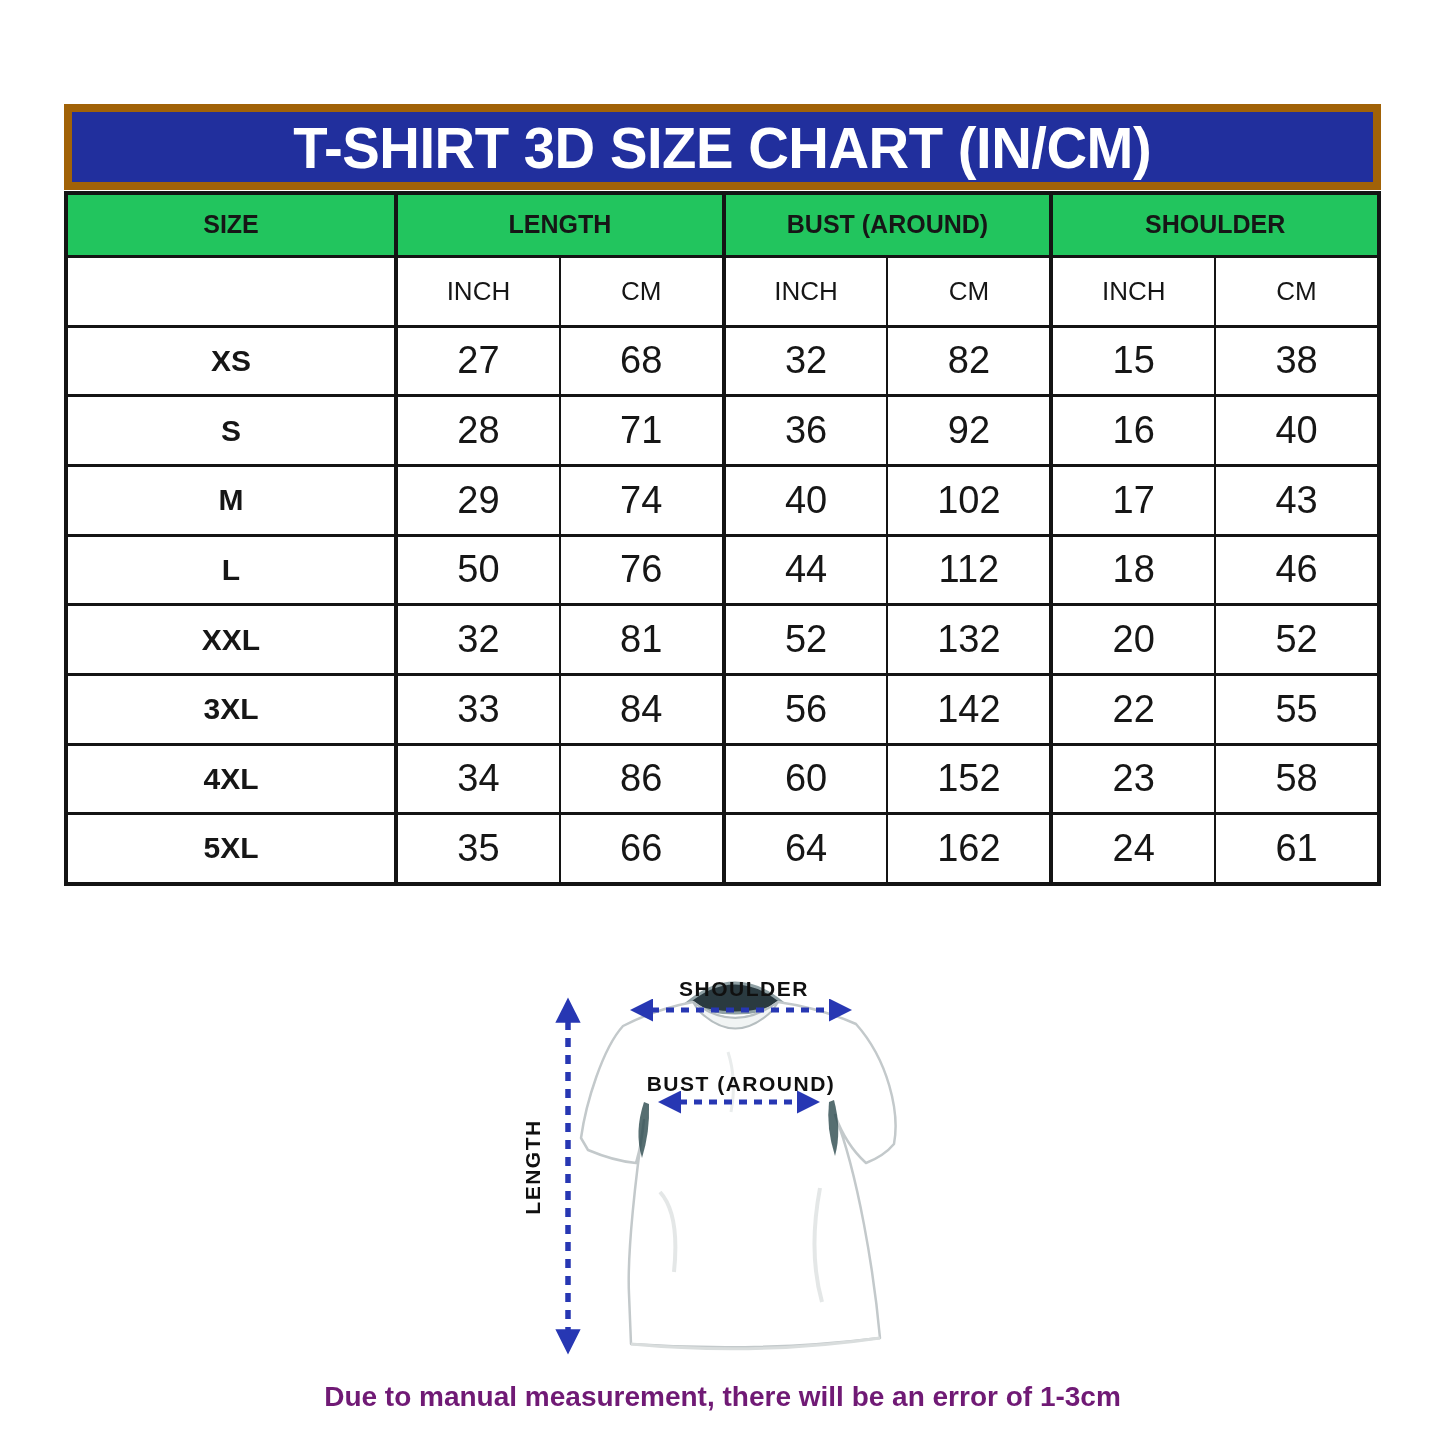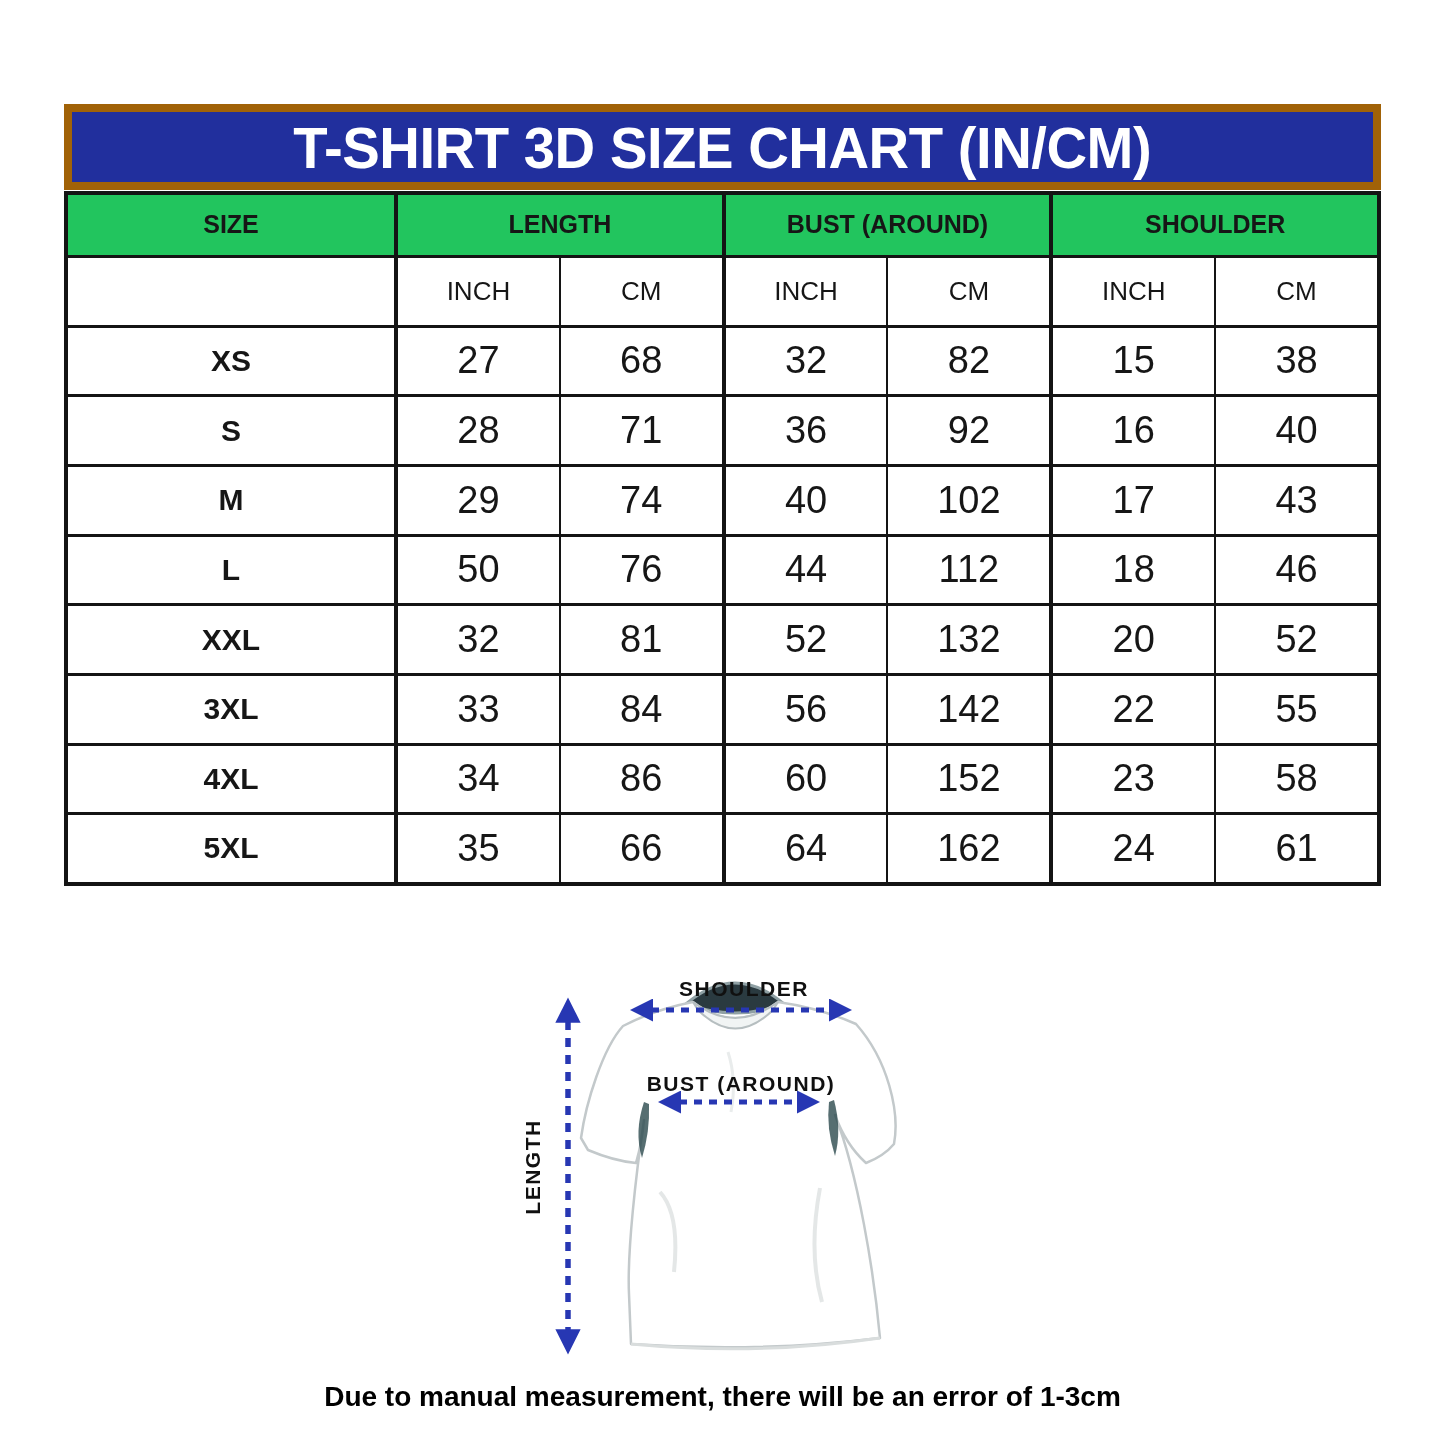--- a/index.html
+++ b/index.html
@@ -37,21 +37,21 @@
   .size-table tbody th{font-weight:bold;font-size:30px;background:#fff;}
   .size-table tbody td{font-weight:normal;font-size:38px;background:#fff;}
   
   .diagram{position:absolute;left:428px;top:952px;width:644px;height:430px;}
   .diagram svg{display:block;}
   .dim-label{font-family:"Liberation Sans","DejaVu Sans",sans-serif;font-size:21px;
     font-weight:bold;fill:#101010;letter-spacing:1.5px;}
   
   .footer-note{
     position:absolute;left:0;top:1381px;width:1445px;text-align:center;
-    color:#000000;font-size:28px;font-weight:bold;
+    color:#701a75;font-size:28px;font-weight:bold;
   }
 </style>
 </head>
 <body>
 
 <div class="page">
 
   <header class="banner">
     <span class="banner-text">T-SHIRT 3D SIZE CHART (IN/CM)</span>
   </header>

